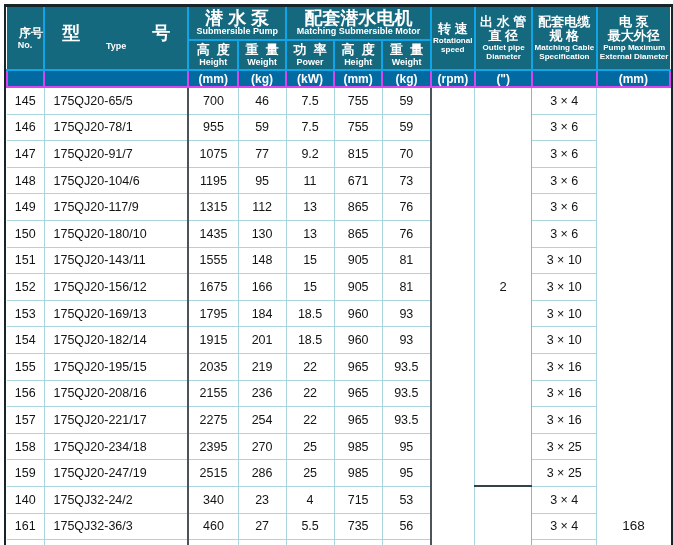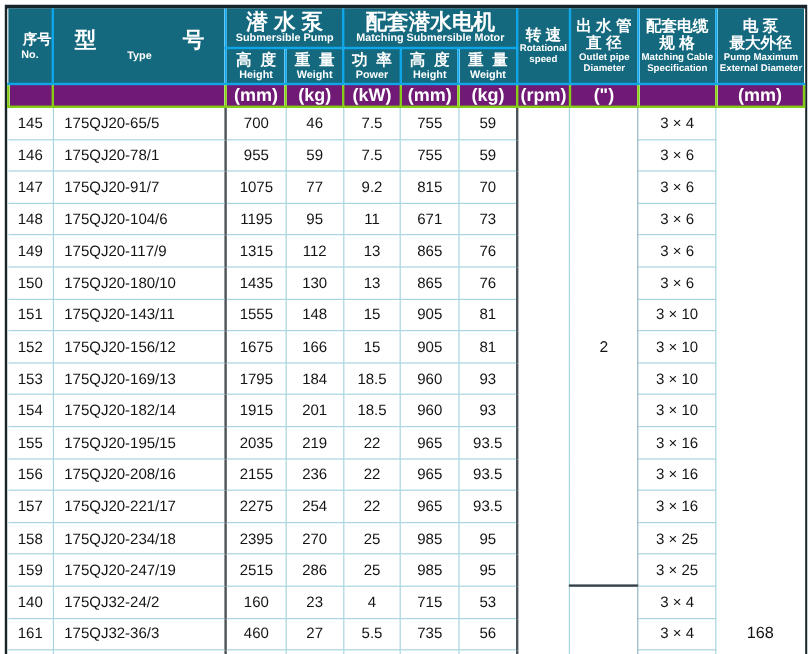--- a/index.html
+++ b/index.html
@@ -18,22 +18,22 @@
     padding:0; vertical-align:middle; text-align:center; font-weight:bold;
     overflow:hidden;
   }
   thead tr:first-child th { border-top:none; }
   thead th:first-child { border-left:none; }
   thead th:last-child { border-right:none; }
   tr.r-group { height:33px; }
   tr.r-sub   { height:30px; }
   tr.r-units { height:17px; }
   tr.r-units th {
-    background:#701a75; font-size:15px; font-weight:bold;
-    border:2px solid #84cc16;
+    background:#0369a1; font-size:12px; font-weight:bold;
+    border:2px solid #d946ef;
   }
   .zh-lg { font-size:18px; white-space:pre; line-height:16px; }
   .zh-md { font-size:13px; white-space:pre; line-height:14px; }
   .zh-sm { font-size:12px; white-space:pre; line-height:14px;padding-left:12px; }
   .en-sm { font-size:9px;  font-weight:bold; line-height:10px; white-space:pre; }
   .en-xs { font-size:8.5px; font-weight:bold; line-height:9.5px; white-space:pre; transform:scale(0.95); }
   
   tbody td {
     background:#ffffff; border:1px solid #a9d5df; height:25.6px;
     padding:0; text-align:center; font-size:12.5px; color:#141414;
@@ -294,21 +294,21 @@
             <td class="c-num">2515</td>
             <td class="c-num">286</td>
             <td class="c-num">25</td>
             <td class="c-num">985</td>
             <td class="c-mw">95</td>
             <td class="c-cable">3 × 25</td>
           </tr>
           <tr>
             <td class="c-no">140</td>
             <td class="c-type">175QJ32-24/2</td>
-            <td class="c-num">160</td>
+            <td class="c-num">340</td>
             <td class="c-num">23</td>
             <td class="c-num">4</td>
             <td class="c-num">715</td>
             <td class="c-mw">53</td>
             <td class="c-outlet dark-top" rowspan="3"></td>
             <td class="c-cable">3 × 4</td>
           </tr>
           <tr>
             <td class="c-no">161</td>
             <td class="c-type">175QJ32-36/3</td>

